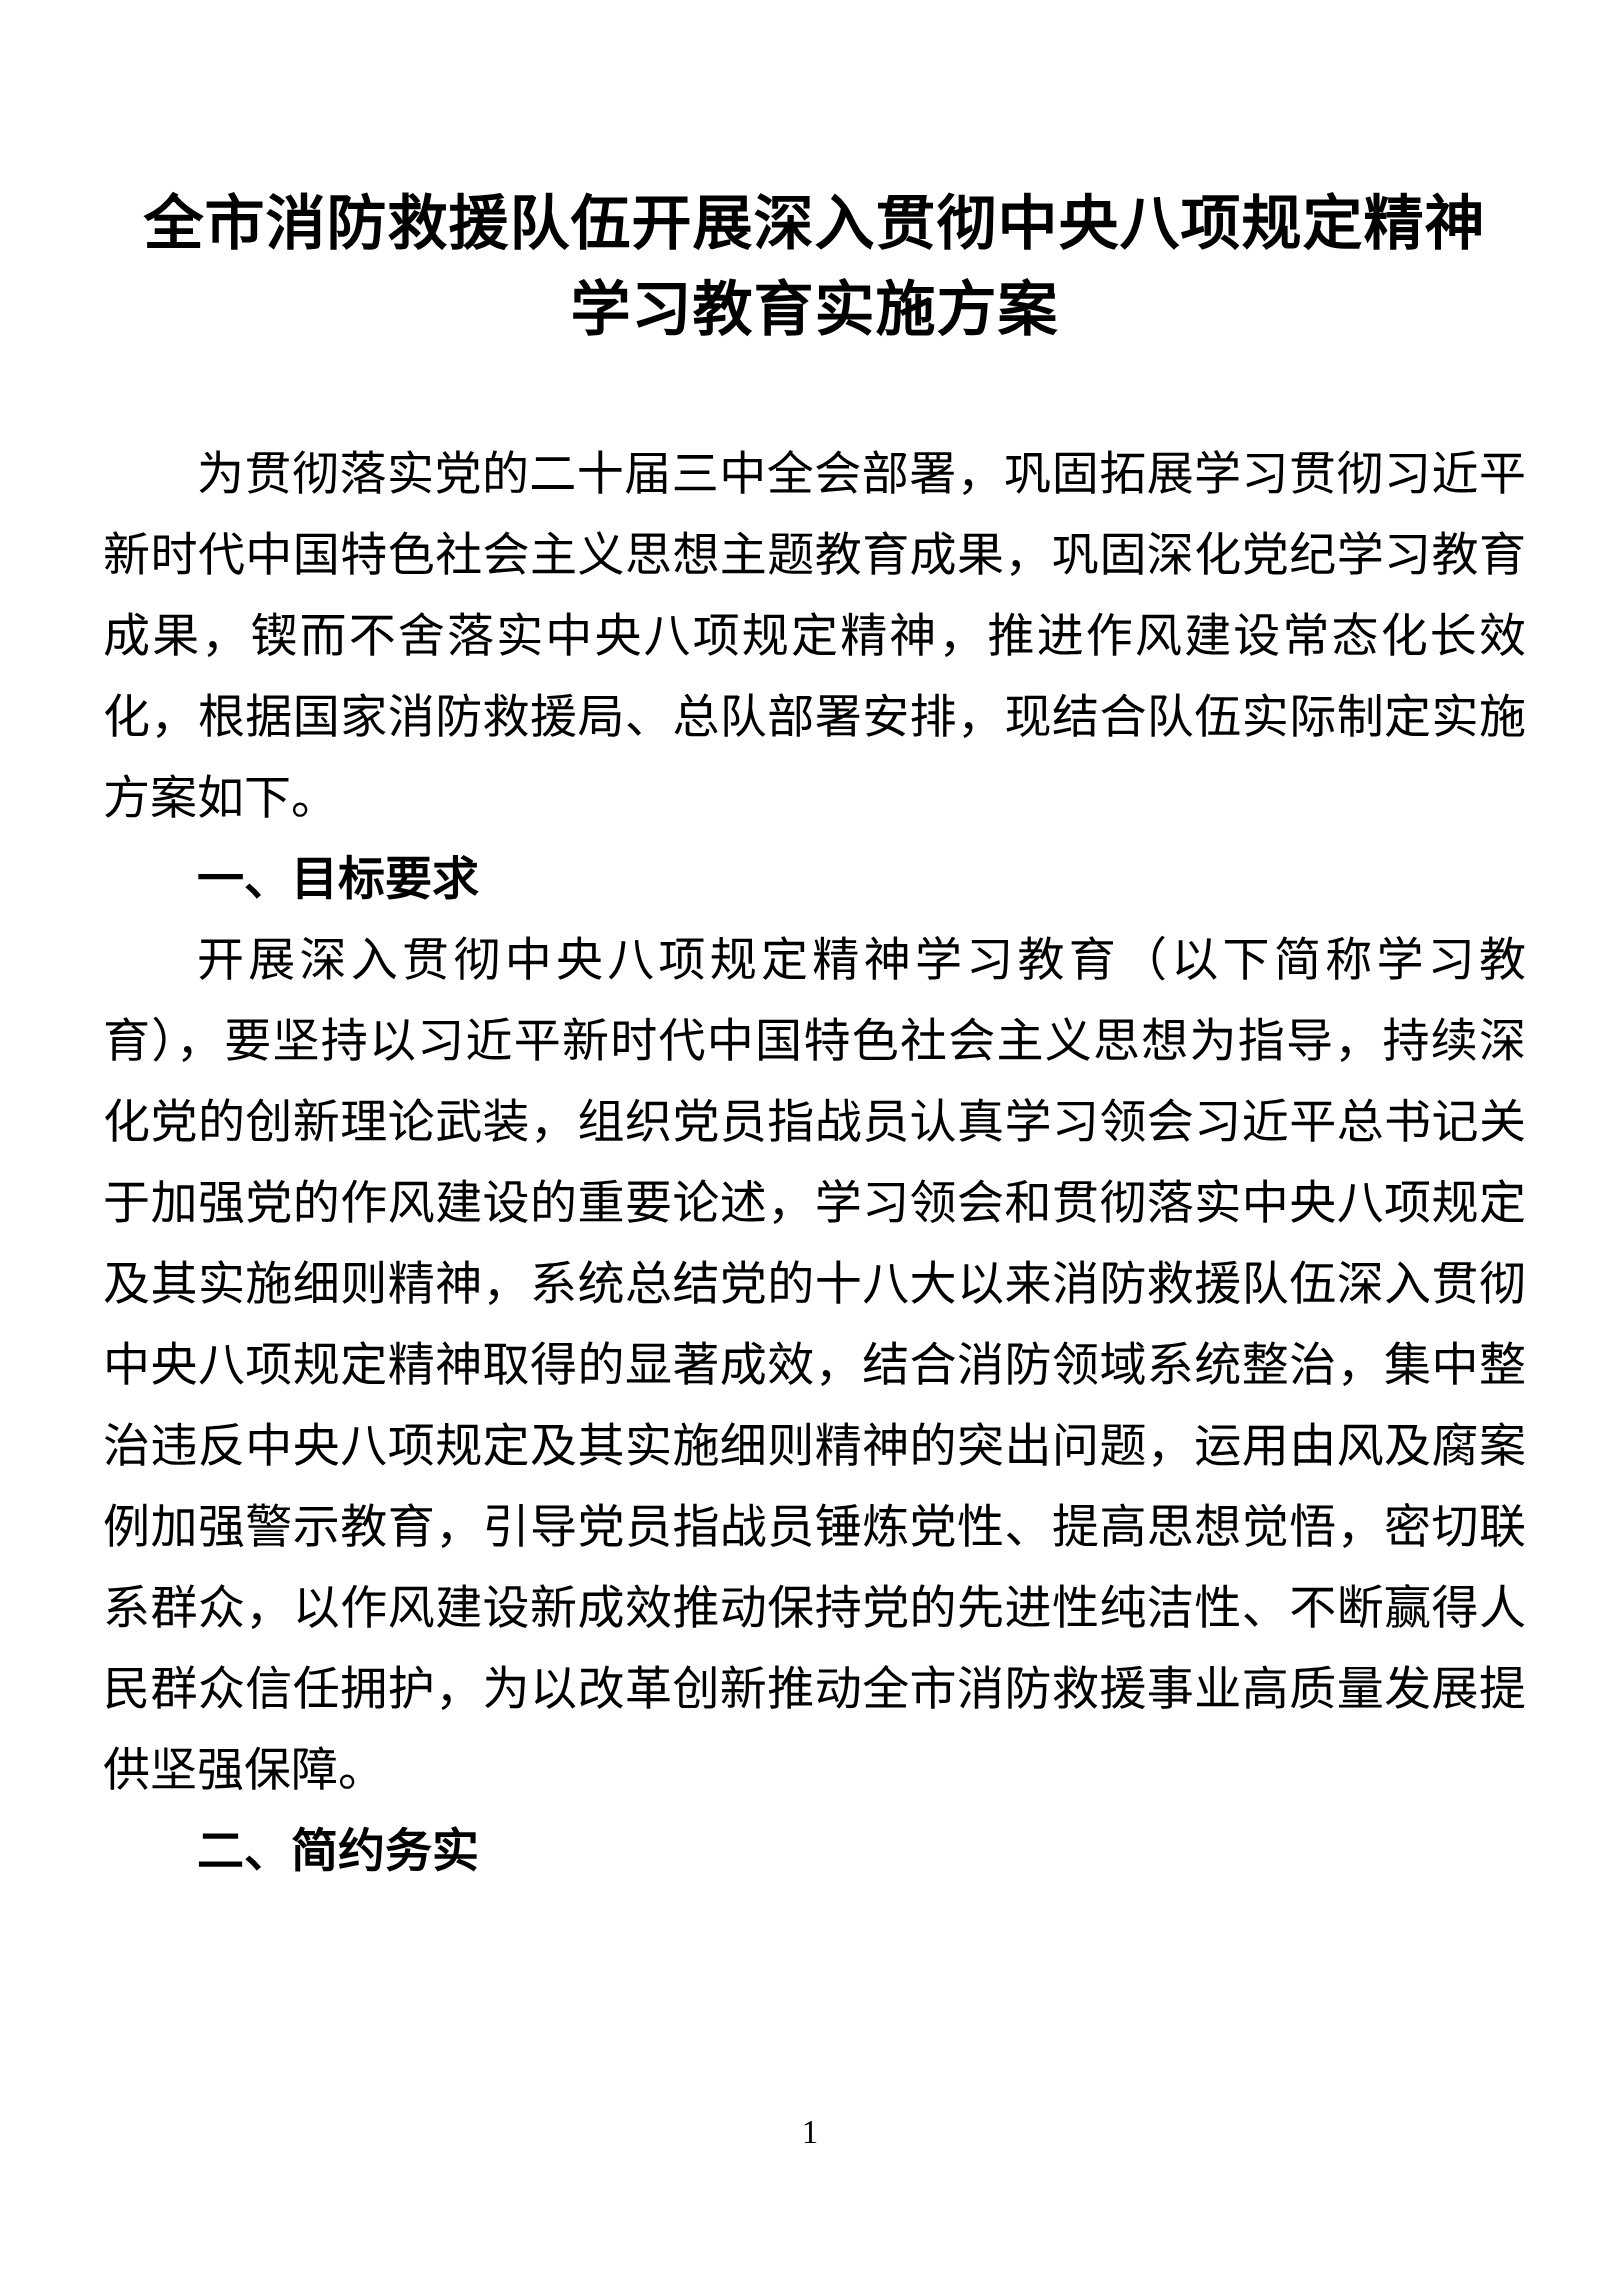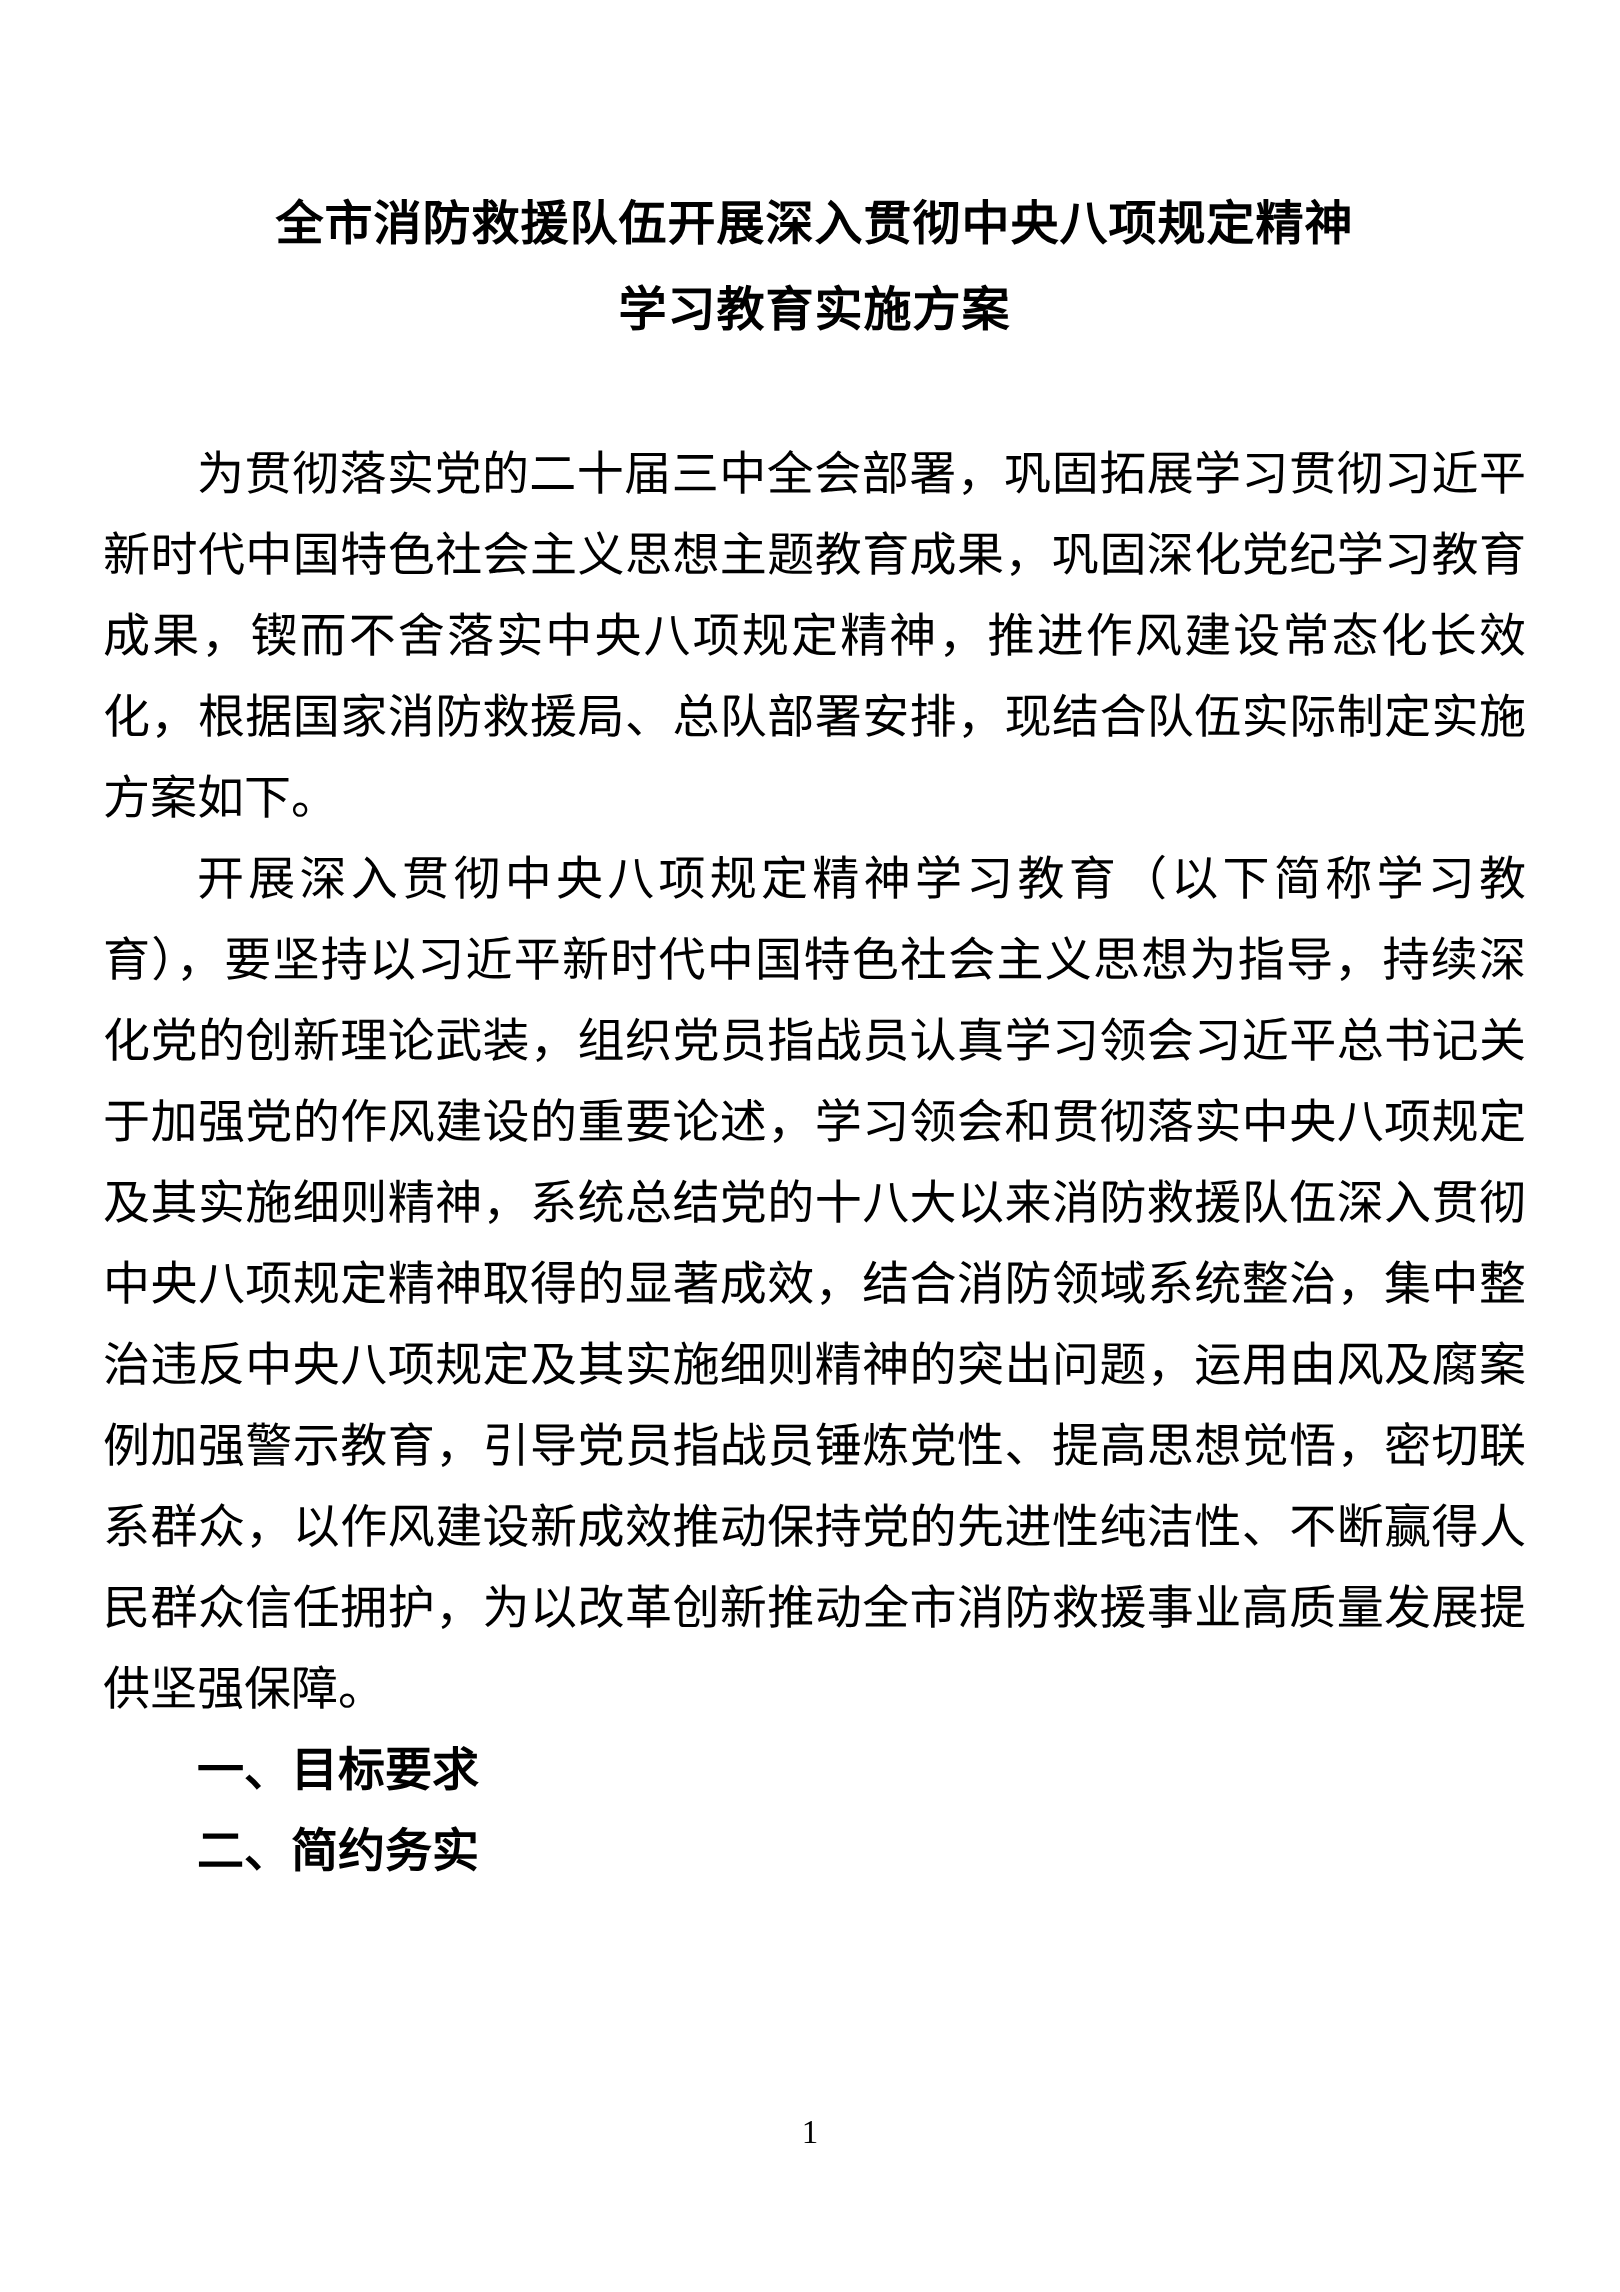--- a/index.html
+++ b/index.html
@@ -13,21 +13,21 @@
     height: 2293px;
     background: #ffffff;
     color: #000000;
     box-sizing: border-box;
     padding: 181px 94px 0 103px;
     overflow: hidden;
     font-family: "Liberation Sans", "DejaVu Sans", sans-serif;
   }
   .doc-title {
     margin: 0 0 84px 0;
-    font-size: 48px;
+    font-size: 60px;
     line-height: 86px;
     font-weight: 700;
     text-align: center;
     letter-spacing: 1px;
     font-family: Liberation Serif, serif;
   }
   .title-line { display: block; }
   .para {
     margin: 0;
     font-size: 47px;
@@ -60,20 +60,20 @@
 
 <div class="page">
 
   <h1 class="doc-title">
     <span class="title-line">全市消防救援队伍开展深入贯彻中央八项规定精神</span>
     <span class="title-line">学习教育实施方案</span>
   </h1>
 
   <div id="body-container">
       <p class="para">为贯彻落实党的二十届三中全会部署，巩固拓展学习贯彻习近平新时代中国特色社会主义思想主题教育成果，巩固深化党纪学习教育成果，锲而不舍落实中央八项规定精神，推进作风建设常态化长效化，根据国家消防救援局、总队部署安排，现结合队伍实际制定实施方案如下。</p>
+      <p class="para heading">一、目标要求</p>
       <p class="para">开展深入贯彻中央八项规定精神学习教育（以下简称学习教育），要坚持以习近平新时代中国特色社会主义思想为指导，持续深化党的创新理论武装，组织党员指战员认真学习领会习近平总书记关于加强党的作风建设的重要论述，学习领会和贯彻落实中央八项规定及其实施细则精神，系统总结党的十八大以来消防救援队伍深入贯彻中央八项规定精神取得的显著成效，结合消防领域系统整治，集中整治违反中央八项规定及其实施细则精神的突出问题，运用由风及腐案例加强警示教育，引导党员指战员锤炼党性、提高思想觉悟，密切联系群众，以作风建设新成效推动保持党的先进性纯洁性、不断赢得人民群众信任拥护，为以改革创新推动全市消防救援事业高质量发展提供坚强保障。</p>
-      <p class="para heading">一、目标要求</p>
       <p class="para heading">二、简约务实</p>
     </div>
 
   <div class="page-number">1</div>
 </div>
 
 
 </body></html>

